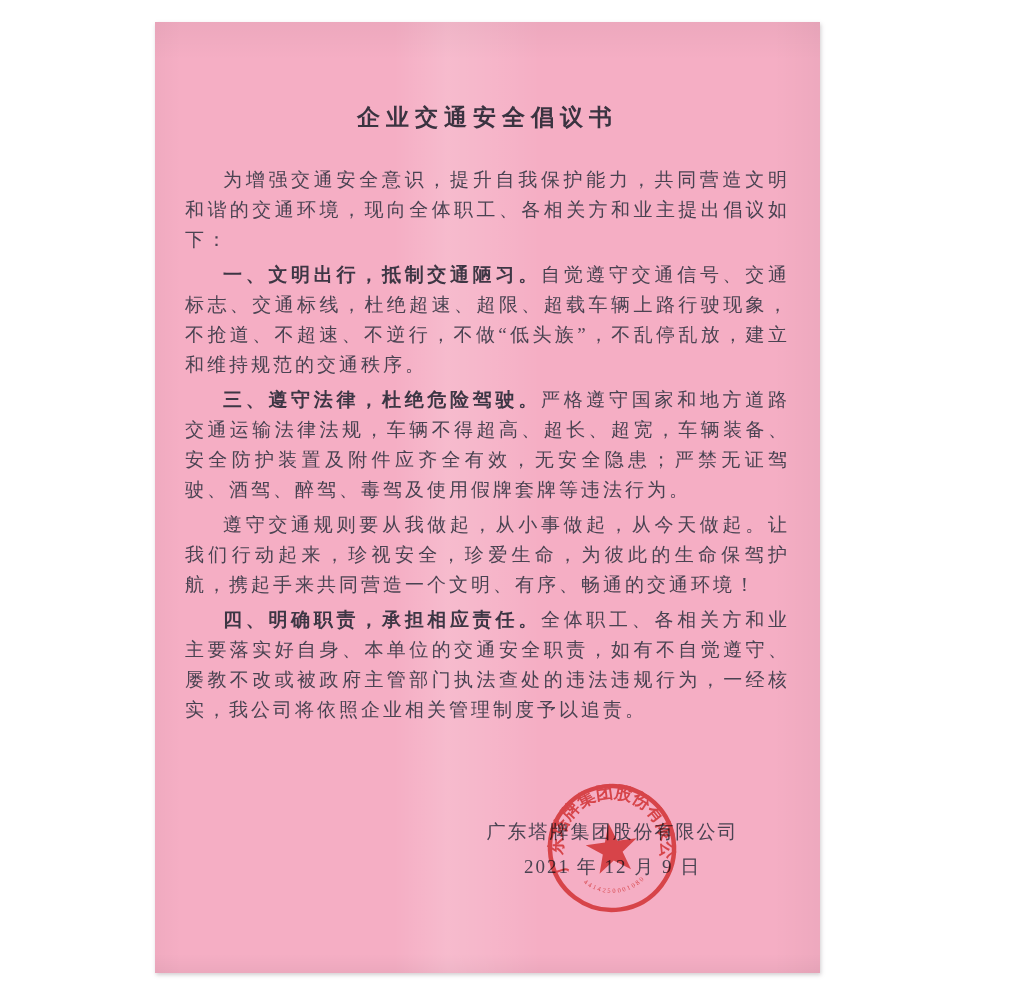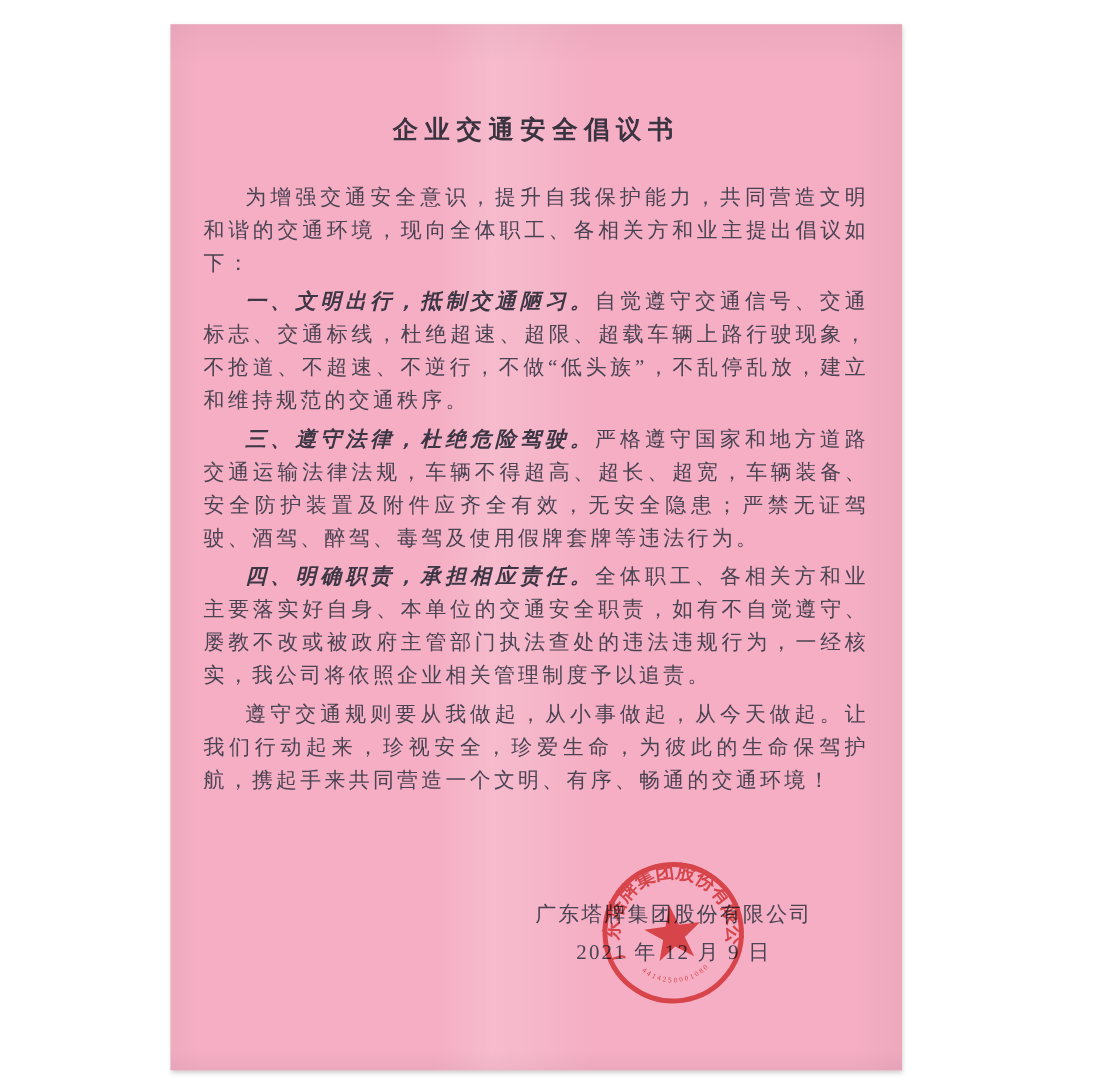--- a/index.html
+++ b/index.html
@@ -48,21 +48,20 @@
     text-align: justify;
     color: #4a4352;
   }
   .content p {
     margin: 0 0 5px 0;
     text-indent: 2em;
   }
   .sec-heading {
     font-weight: bold;
     color: #3d3644;
-    font-style: italic;
   }
   .signature {
     position: absolute;
     left: 250px;
     top: 797px;
     width: 415px;
     text-align: center;
     color: #4a4352;
   }
   .signature .company {
@@ -102,23 +101,23 @@
     <div class="doc-title">企业交通安全倡议书</div>
 
     <div class="content">
       <p><span>为增强交通安全意识，提升自我保护能力，共同营造文明和谐的交通环境，现向全体职工、各相关方和业主提出倡议如下：</span></p>
 
       <p><span class="sec-heading">一、文明出行，抵制交通陋习。</span><span>自觉遵守交通信号、交通标志、交通标线，杜绝超速、超限、超载车辆上路行驶现象，不抢道、不超速、不逆行，不做“低头族”，不乱停乱放，建立和维持规范的交通秩序。</span></p>
 
 
       <p><span class="sec-heading">三、遵守法律，杜绝危险驾驶。</span><span>严格遵守国家和地方道路交通运输法律法规，车辆不得超高、超长、超宽，车辆装备、安全防护装置及附件应齐全有效，无安全隐患；严禁无证驾驶、酒驾、醉驾、毒驾及使用假牌套牌等违法行为。</span></p>
 
+      <p><span>遵守交通规则要从我做起，从小事做起，从今天做起。让我们行动起来，珍视安全，珍爱生命，为彼此的生命保驾护航，携起手来共同营造一个文明、有序、畅通的交通环境！</span></p>
+
       <p><span class="sec-heading">四、明确职责，承担相应责任。</span><span>全体职工、各相关方和业主要落实好自身、本单位的交通安全职责，如有不自觉遵守、屡教不改或被政府主管部门执法查处的违法违规行为，一经核实，我公司将依照企业相关管理制度予以追责。</span></p>
-
-      <p><span>遵守交通规则要从我做起，从小事做起，从今天做起。让我们行动起来，珍视安全，珍爱生命，为彼此的生命保驾护航，携起手来共同营造一个文明、有序、畅通的交通环境！</span></p>
     </div>
 
     <div class="signature">
       <div class="company">广东塔牌集团股份有限公司</div>
       <div class="date">2021 年 12 月 9 日</div>
     </div>
 
     <div class="stamp">
       <svg viewBox="-85 -85 170 170" xmlns="http://www.w3.org/2000/svg">
         <circle cx="0" cy="0" r="62" fill="none" stroke="#d9423c" stroke-width="4.5"></circle>

